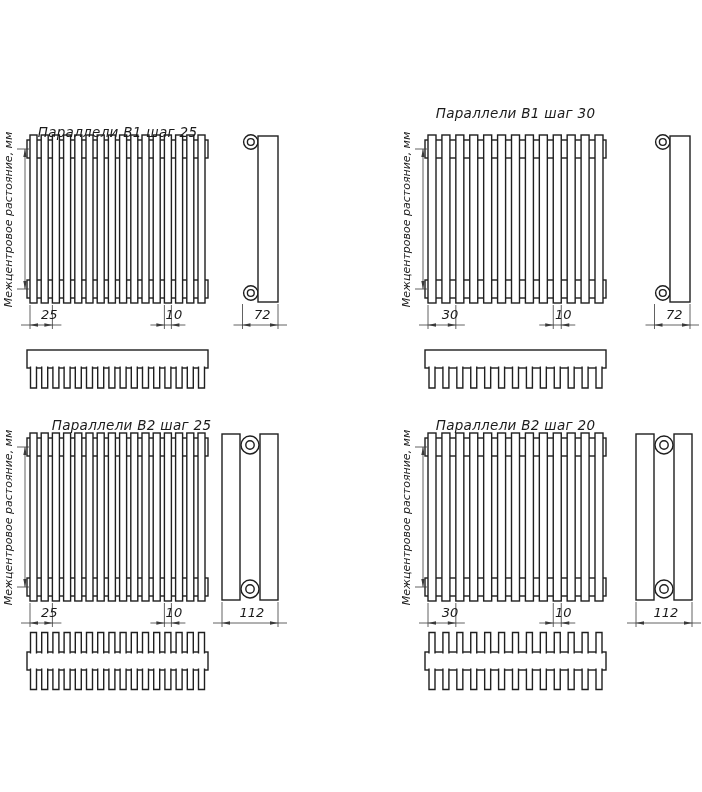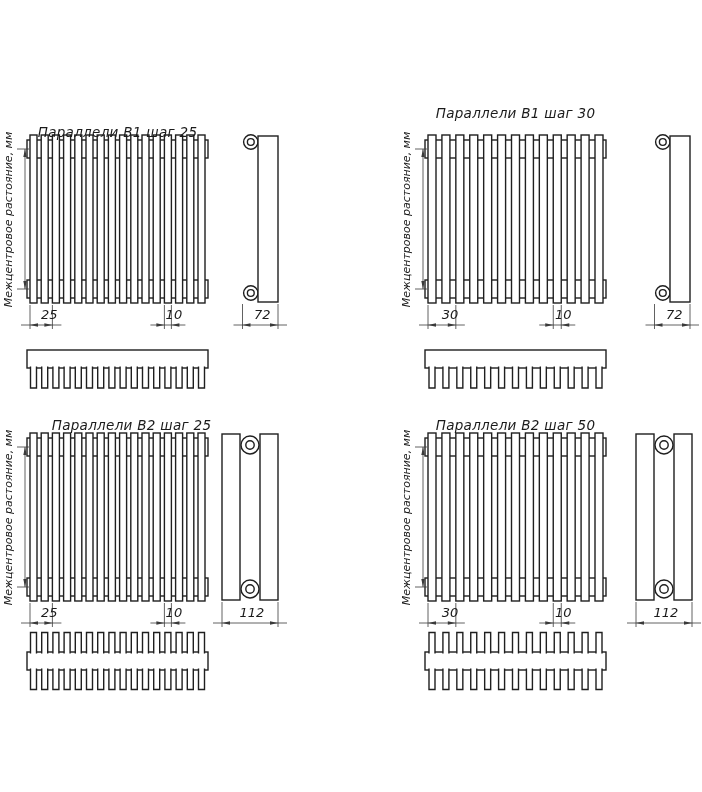--- a/index.html
+++ b/index.html
@@ -306,21 +306,21 @@
     <div class="fig-title" style="left: 32px; top: 417px; width: 175px; margin-left: 12px;">Параллели В2 шаг 25</div>
     <div class="axis-label" style="left: -3px; top: 435px; width: 24px; height: 164px;">
         <span>Межцентровое растояние, мм</span>
       </div>
     <div class="dim-label" style="left: 27.2px; top: 605px;">25</div>
     <div class="dim-label" style="left: 151.9px; top: 605px;">10</div>
     <div class="dim-label" style="left: 230px; top: 605px;">112</div>
   </div>
 
   <div class="quad">
-    <div class="fig-title" style="left: 428px; top: 417px; width: 175px;">Параллели В2 шаг 50</div>
+    <div class="fig-title" style="left: 428px; top: 417px; width: 175px;">Параллели В2 шаг 20</div>
     <div class="axis-label" style="left: 395px; top: 435px; width: 24px; height: 164px;">
         <span>Межцентровое растояние, мм</span>
       </div>
     <div class="dim-label" style="left: 427.917px; top: 605px;">30</div>
     <div class="dim-label" style="left: 541.25px; top: 605px;">10</div>
     <div class="dim-label" style="left: 644px; top: 605px;">112</div>
   </div>
 </div>
 
 </body></html>

